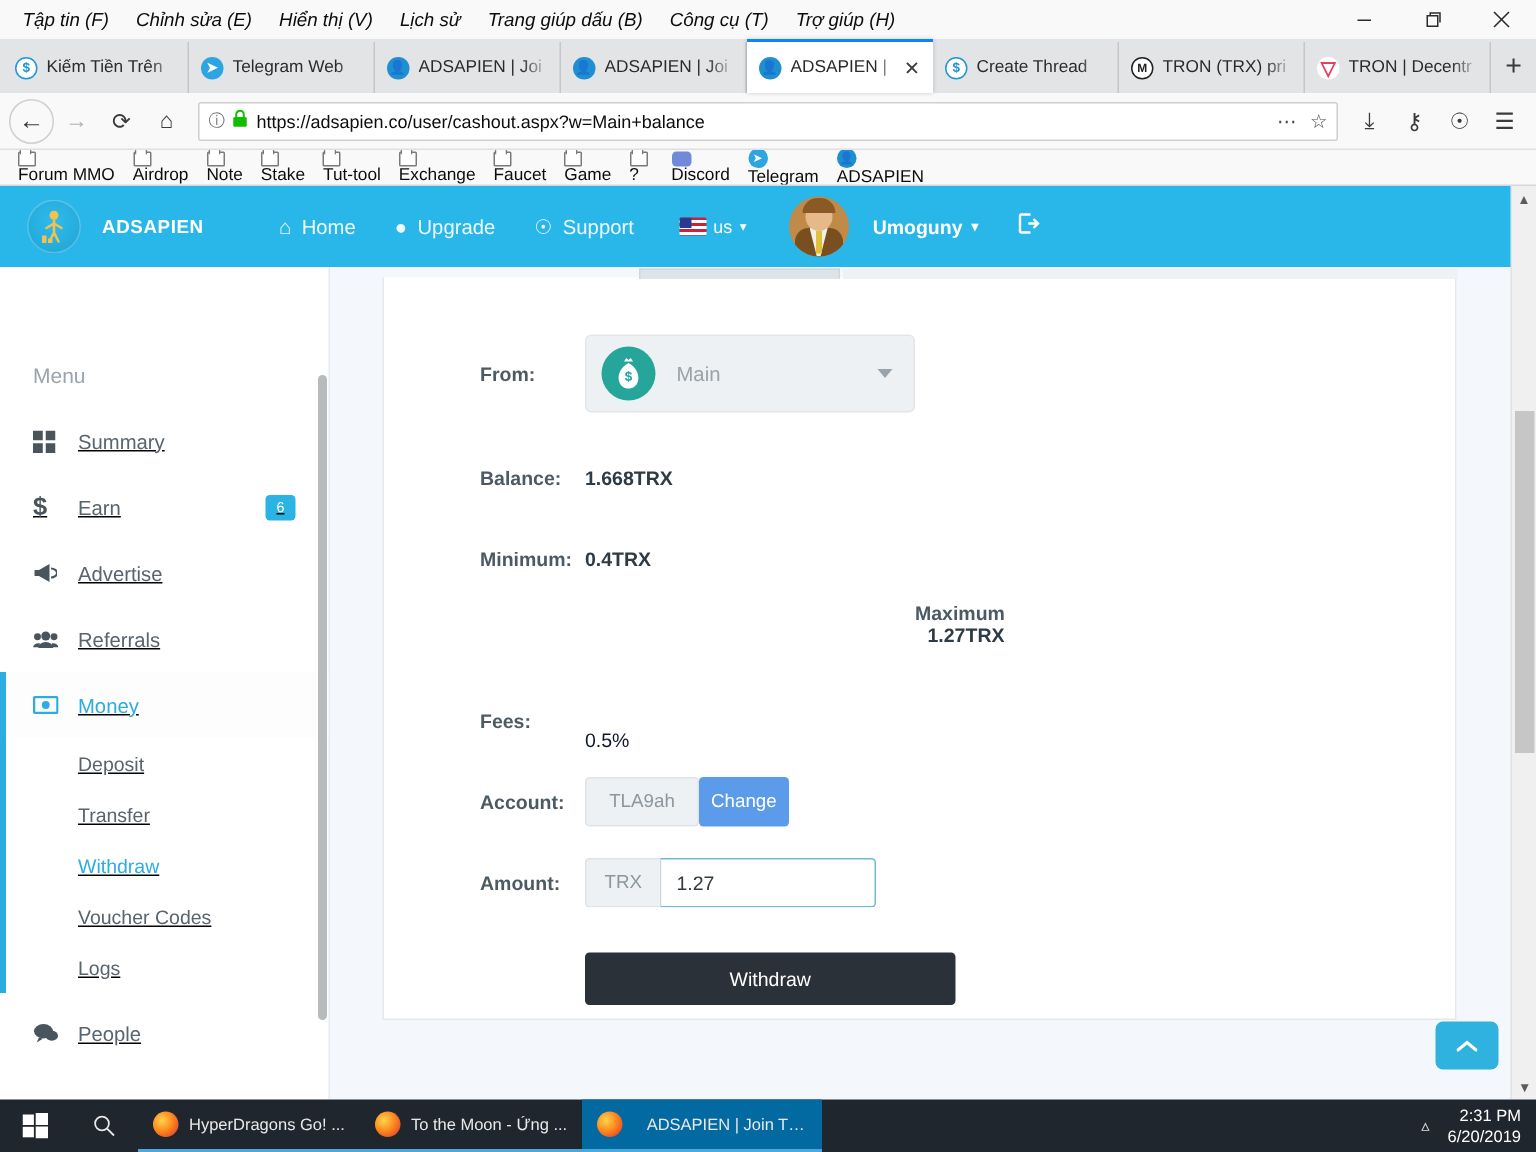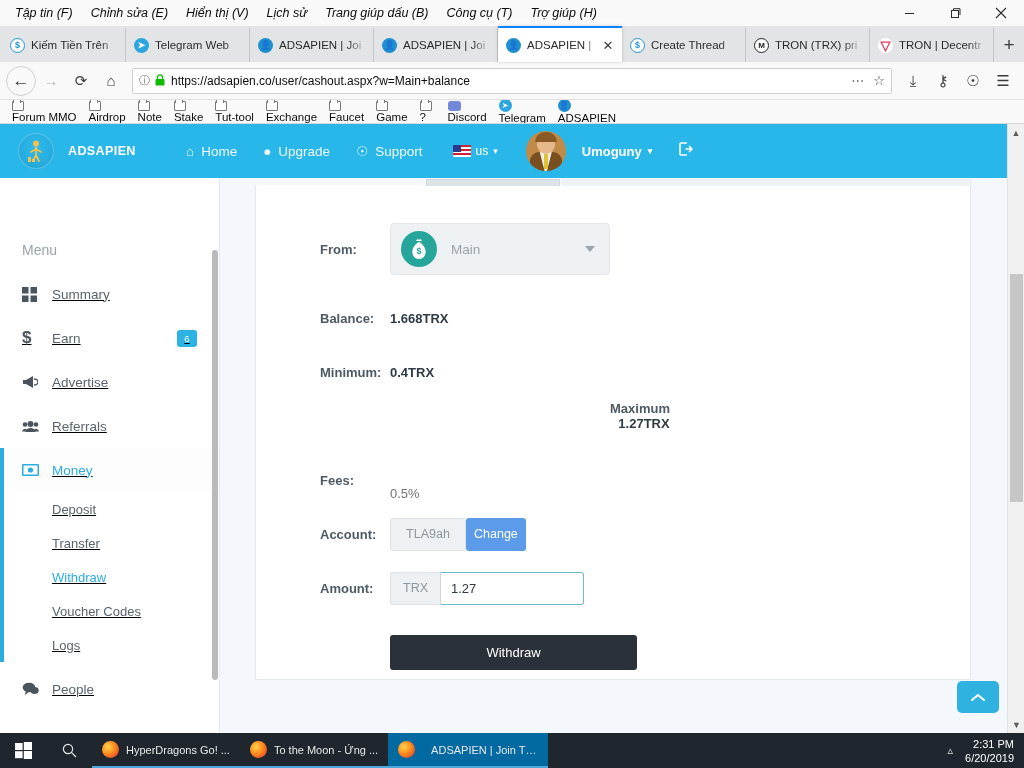--- a/index.html
+++ b/index.html
@@ -169,21 +169,21 @@
   .tabstub2 {
     position:absolute; left:306px; top:-6px; width:410px; height:7px;
     background:#eef2f4;
   }
 
   .form-row { display:flex; align-items:center; margin-bottom: 4px; }
   .form-label {
     width: 72px; font-size: 13px; color:#4d5a64; font-weight:bold; padding-left: 2px;
   }
   .form-value { font-size: 13px; color:#2f3b44; font-weight:bold; }
-  .form-value.plain { font-weight: normal; color:#737373;margin-top:27px; }
+  .form-value.plain { font-weight: normal; color:#0f172a;margin-top:27px; }
 
   .from-select {
     width: 220px; height: 52px; background:#eef1f3; border:1px solid #e2e6e9; border-radius:4px;
     display:flex; align-items:center; padding: 0 10px; position:relative;
   }
   .coin-ico {
     width: 36px; height: 36px; border-radius:50%; background:#26a69a;
     display:flex; align-items:center; justify-content:center; margin-right:14px;
   }
   .from-select .sel-text { color:#9aa3aa; font-size:13.5px; }

